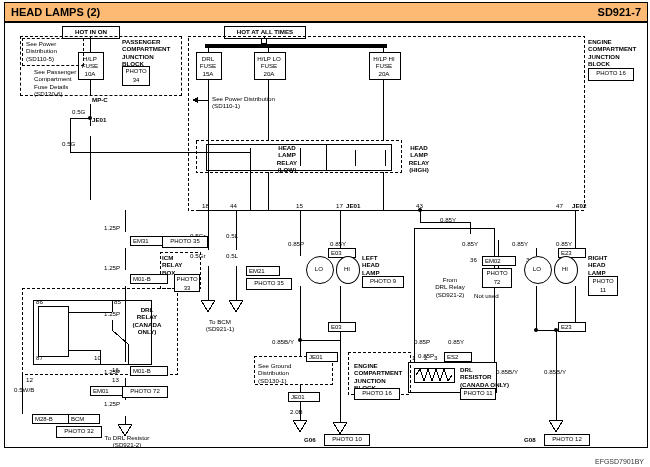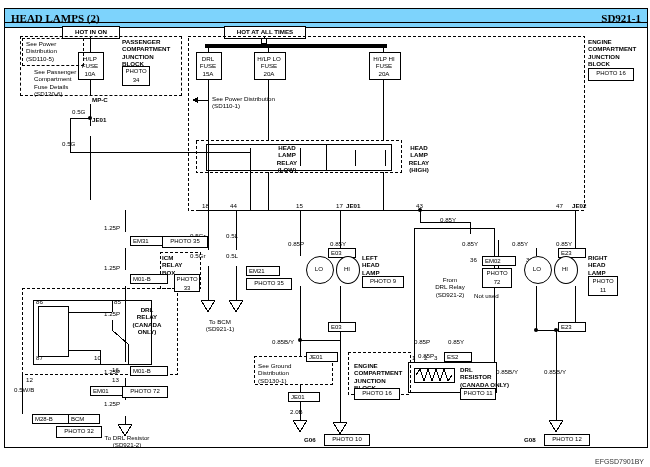--- a/index.html
+++ b/index.html
@@ -1,18 +1,18 @@
 <!DOCTYPE html>
 <html><head>
 <meta charset="utf-8">
 <style>
   html,body{margin:0;padding:0;background:#fff;}
   body{font-family:"Liberation Sans",sans-serif;}
   #page{position:relative;width:650px;height:467px;background:#ffffff;overflow:hidden;}
-  .hdr{position:absolute;left:4px;top:8px;width:642px;height:18px;border:1px solid #000;background:#7dd3fc;font-family:Liberation Serif, serif;}
+  .hdr{position:absolute;left:4px;top:2px;width:642px;height:18px;border:1px solid #000;background:#fdba74;}
   .hdr .t{position:absolute;left:6px;top:3px;font-size:11px;font-weight:bold;}
   .hdr .r{position:absolute;right:6px;top:3px;font-size:11px;font-weight:bold;}
   .frame{position:absolute;left:4px;top:22px;width:642px;height:424px;border:1px solid #000;}
   .ftr{position:absolute;right:6px;bottom:2px;font-size:7px;color:#333;}
   .lbl{position:absolute;font-size:6.2px;line-height:7.4px;color:#000;white-space:pre;}
   .lbl.b{font-weight:bold;}
   .lbl.c{text-align:center;}
   .boxd{position:absolute;border:1px dashed #000;background:transparent;}
   .dot{position:absolute;width:4px;height:4px;border-radius:50%;background:#000;}
   .photo{position:absolute;border:1px solid #000;background:#fff;font-size:6px;text-align:center;line-height:9px;}
@@ -22,21 +22,21 @@
   .fuse{position:absolute;border:1px solid #000;background:#fff;}
   svg{position:absolute;left:0;top:0;overflow:visible;}
 </style>
 </head>
 <body>
 
 <div id="page">
 
   <div class="hdr">
     <div class="t">HEAD LAMPS (2)</div>
-    <div class="r">SD921-1</div>
+    <div class="r">SD921-7</div>
   </div>
 
   <div class="frame"></div>
 
   <div class="tagtop" style="left:62px;top:26px;width:56px;height:11px;">HOT IN ON</div>
   <div class="tagtop" style="left:224px;top:26px;width:80px;height:11px;">HOT AT ALL TIMES</div>
 
   <svg width="650" height="467">
     <g stroke="#000" fill="none" stroke-width="1" shape-rendering="crispEdges">
 

